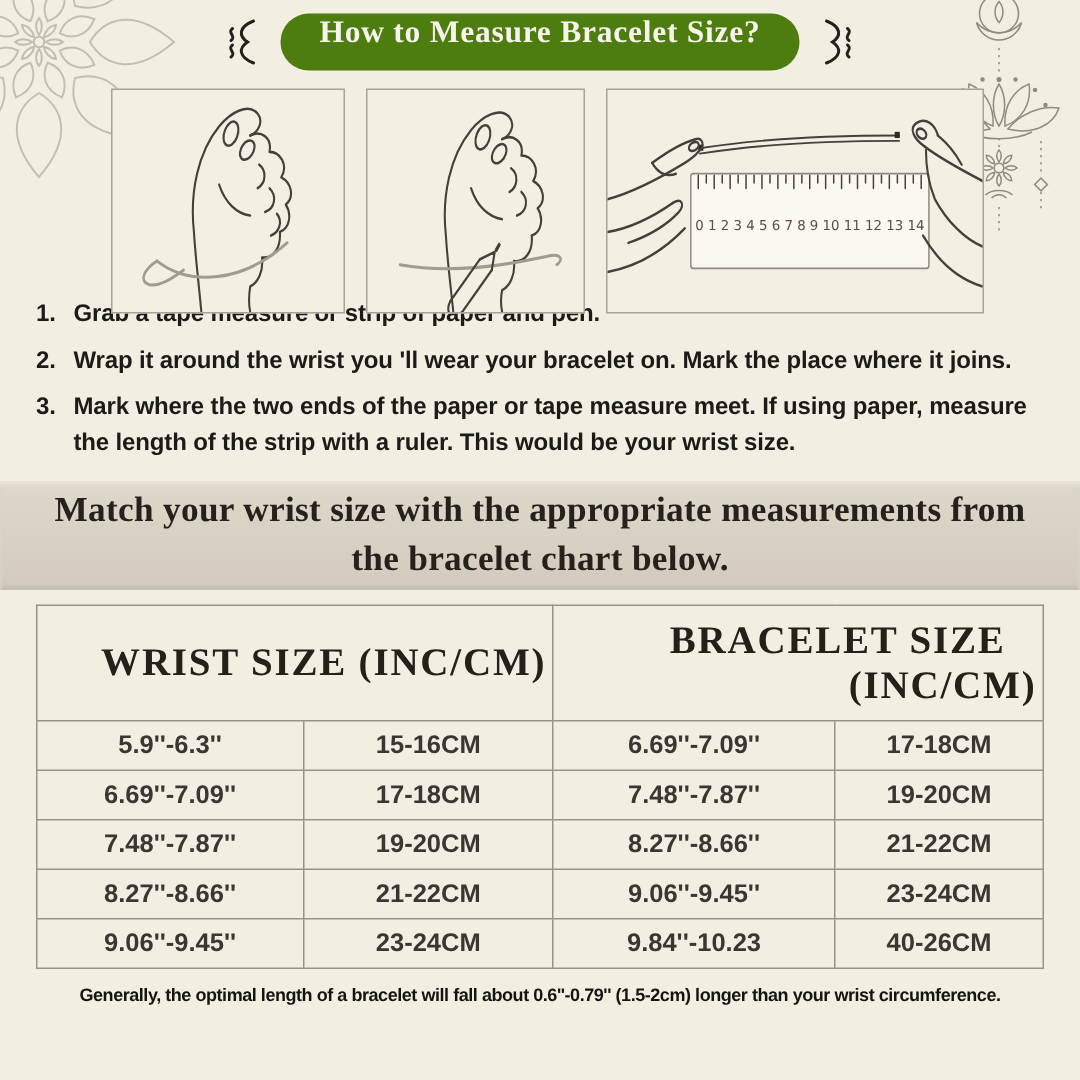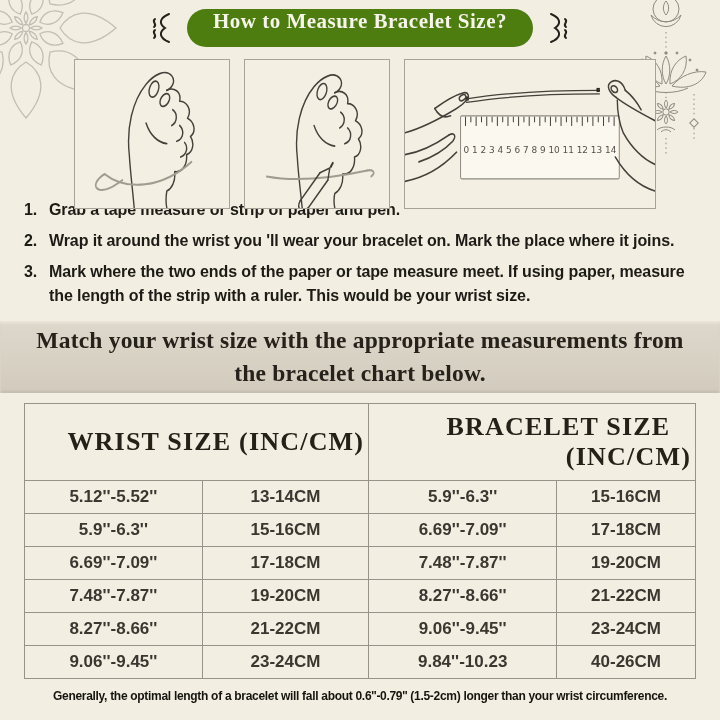--- a/index.html
+++ b/index.html
@@ -267,26 +267,20 @@
         <col style="width:20.7%">
     </colgroup>
     <thead>
       <tr>
         <th colspan="2">WRIST SIZE (INC/CM)</th>
         <th colspan="2">BRACELET SIZE  (INC/CM)</th>
       </tr>
     </thead>
     <tbody>
       <tr>
-        <td>5.12''-5.52''</td>
-        <td>13-14CM</td>
-        <td>5.9''-6.3''</td>
-        <td>15-16CM</td>
-      </tr>
-      <tr>
         <td>5.9''-6.3''</td>
         <td>15-16CM</td>
         <td>6.69''-7.09''</td>
         <td>17-18CM</td>
       </tr>
       <tr>
         <td>6.69''-7.09''</td>
         <td>17-18CM</td>
         <td>7.48''-7.87''</td>
         <td>19-20CM</td>

